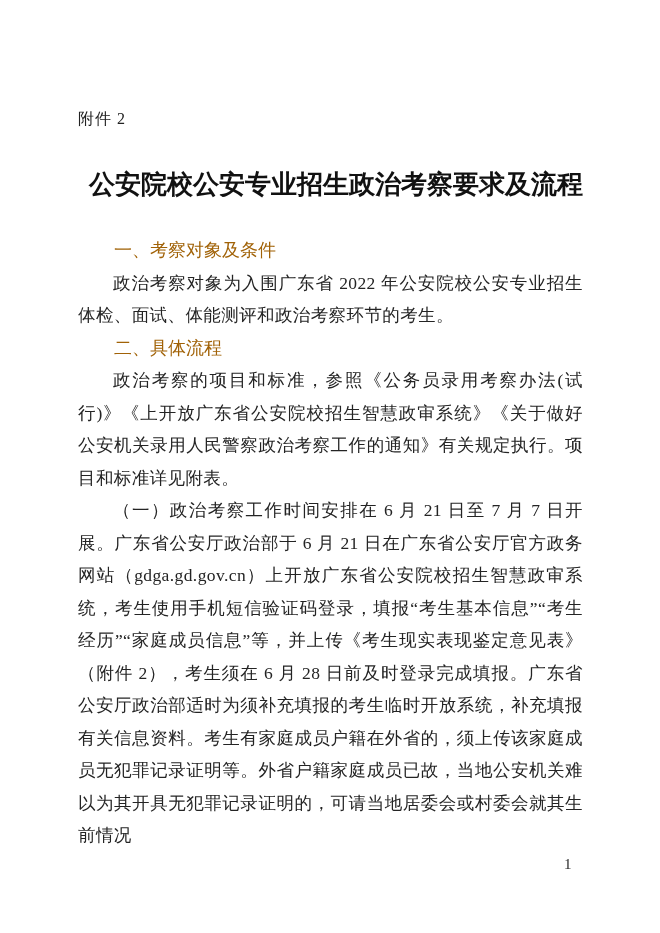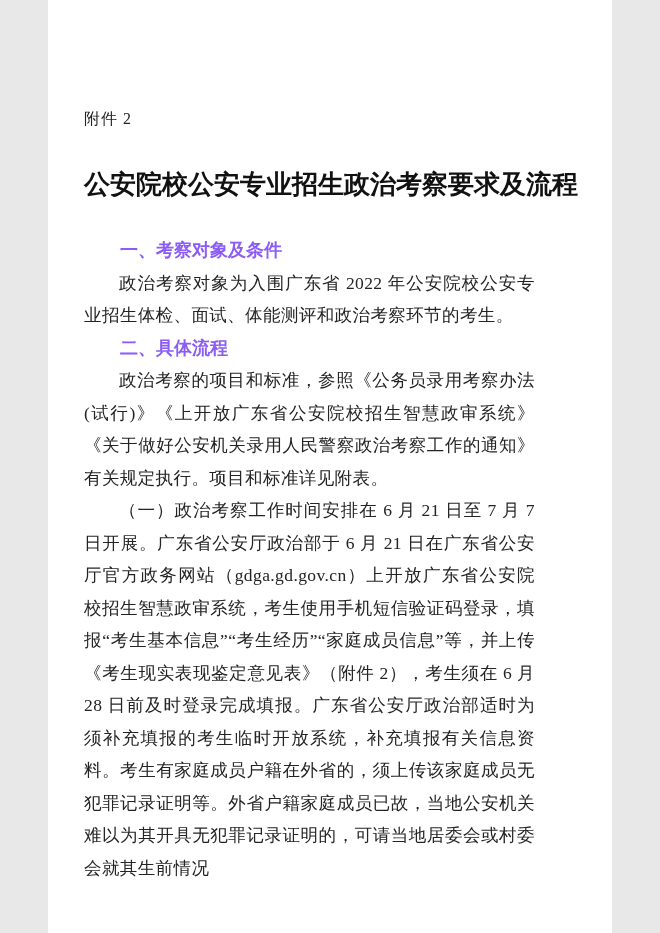--- a/index.html
+++ b/index.html
@@ -2,54 +2,54 @@
 <html><head>
 <meta charset="utf-8">
 <style>
   html, body {
     margin: 0;
     padding: 0;
     background: #e8e8e8;
   }
   .page {
     position: relative;
-    width: 564px;
+    width: 660px;
     height: 933px;
     margin: 0 auto;
     background: #ffffff;
     box-sizing: border-box;
-    padding: 106px 77px 0 36px;
+    padding: 106px 77px 0 78px;
     overflow: hidden;
     font-family: "Liberation Serif", "DejaVu Serif", serif;
     color: #1f1f1f;
   }
   .attachment-label {
     font-size: 16px;
     line-height: 26px;
     letter-spacing: 1px;
     color: #222;
   }
   .doc-title {
     margin: 34px 0 0 0;
     font-family: "Liberation Sans", "DejaVu Sans", sans-serif;
     font-weight: 700;
     font-size: 26px;
     line-height: 36px;
-    text-align: left;
+    text-align: right;
     color: #111;
     white-space: nowrap;
   }
   .section-heading {
     margin: 0;
     font-family: "Liberation Sans", "DejaVu Sans", sans-serif;
-    font-weight: 700;
+    font-weight: 400;
     font-size: 18px;
     line-height: 32.5px;
     text-indent: 2em;
-    color: #8b5cf6;
+    color: #a16207;
   }
   .section-heading.first {
     margin-top: 32px;
   }
   .body-para {
     margin: 0;
     font-size: 17.5px;
     line-height: 32.5px;
     text-align: justify;
     text-justify: inter-character;

